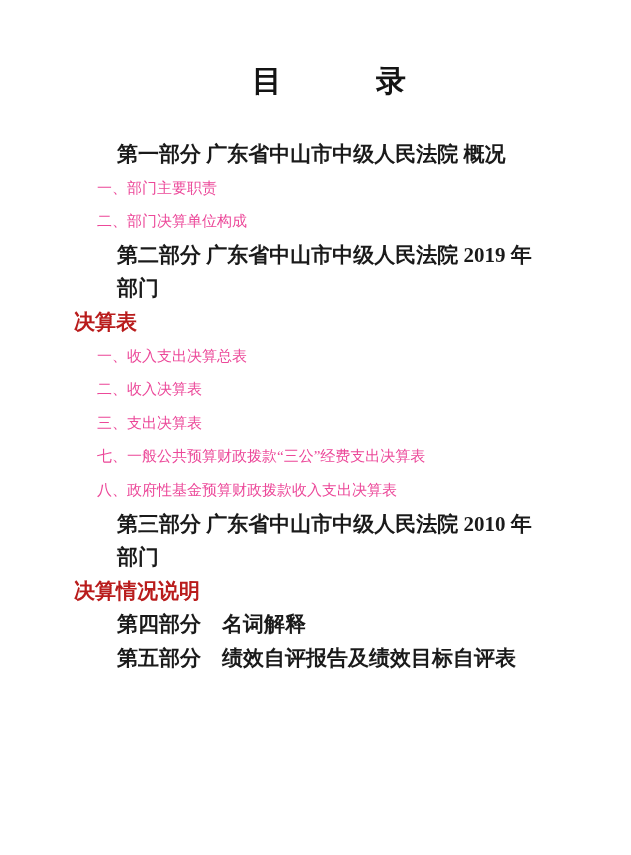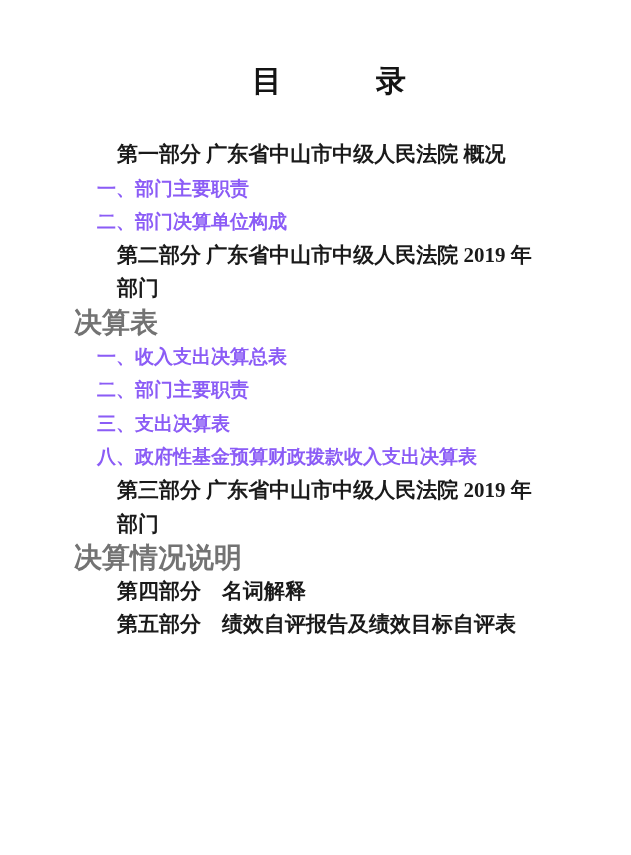--- a/index.html
+++ b/index.html
@@ -38,29 +38,29 @@
     line-height: 33.6px;
     white-space: pre-wrap;
   }
   p.heading {
     font-size: 21px;
     font-weight: bold;
     color: #1a1a1a;
     padding-left: 43px;
   }
   p.heading-cont {
-    font-size: 28px;
+    font-size: 21px;
     font-weight: bold;
-    color: #737373;
+    color: #b91c1c;
     padding-left: 0;
   }
   p.item {
-    font-size: 19px;
-    font-weight: bold;
-    color: #8b5cf6;
+    font-size: 15px;
+    font-weight: normal;
+    color: #ec4899;
     padding-left: 23px;
   }
   .page-number {
     position: absolute;
     left: 543px;
     top: 818px;
     font-size: 12px;
     line-height: 16px;
     color: #2e2e2e;
   }
@@ -73,24 +73,25 @@
 
     <h1 class="doc-title">目　　　录</h1>
 
     <div class="toc">
       <p class="heading">第一部分 广东省中山市中级人民法院 概况</p>
       <p class="item">一、部门主要职责</p>
       <p class="item">二、部门决算单位构成</p>
       <p class="heading">第二部分 广东省中山市中级人民法院 2019 年部门</p>
       <p class="heading-cont">决算表</p>
       <p class="item">一、收入支出决算总表</p>
-      <p class="item">二、部门主要职责</p>
+      <p class="item">二、收入决算表</p>
       <p class="item">三、支出决算表</p>
+      <p class="item">七、一般公共预算财政拨款“三公”经费支出决算表</p>
       <p class="item">八、政府性基金预算财政拨款收入支出决算表</p>
-      <p class="heading">第三部分 广东省中山市中级人民法院 2019 年部门</p>
+      <p class="heading">第三部分 广东省中山市中级人民法院 2010 年部门</p>
       <p class="heading-cont">决算情况说明</p>
       <p class="heading">第四部分　名词解释</p>
       <p class="heading">第五部分　绩效自评报告及绩效目标自评表</p>
     </div>
   </div>
 
   <div class="page-number">2</div>
 </div>
 
 </body></html>

